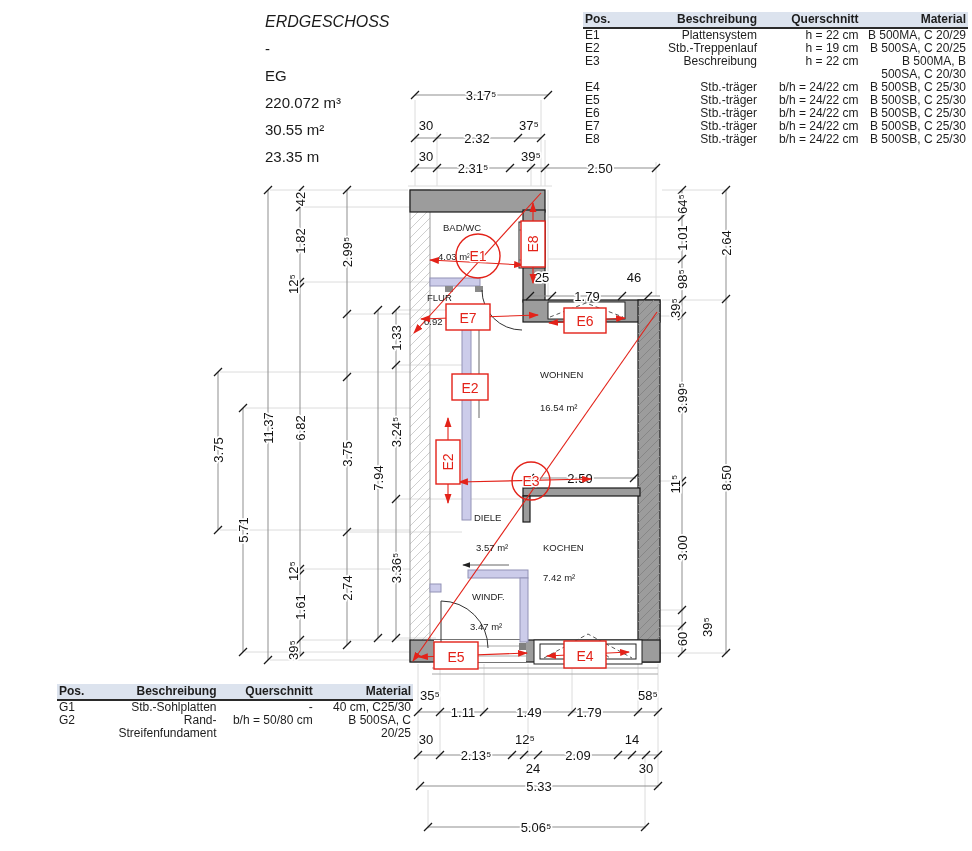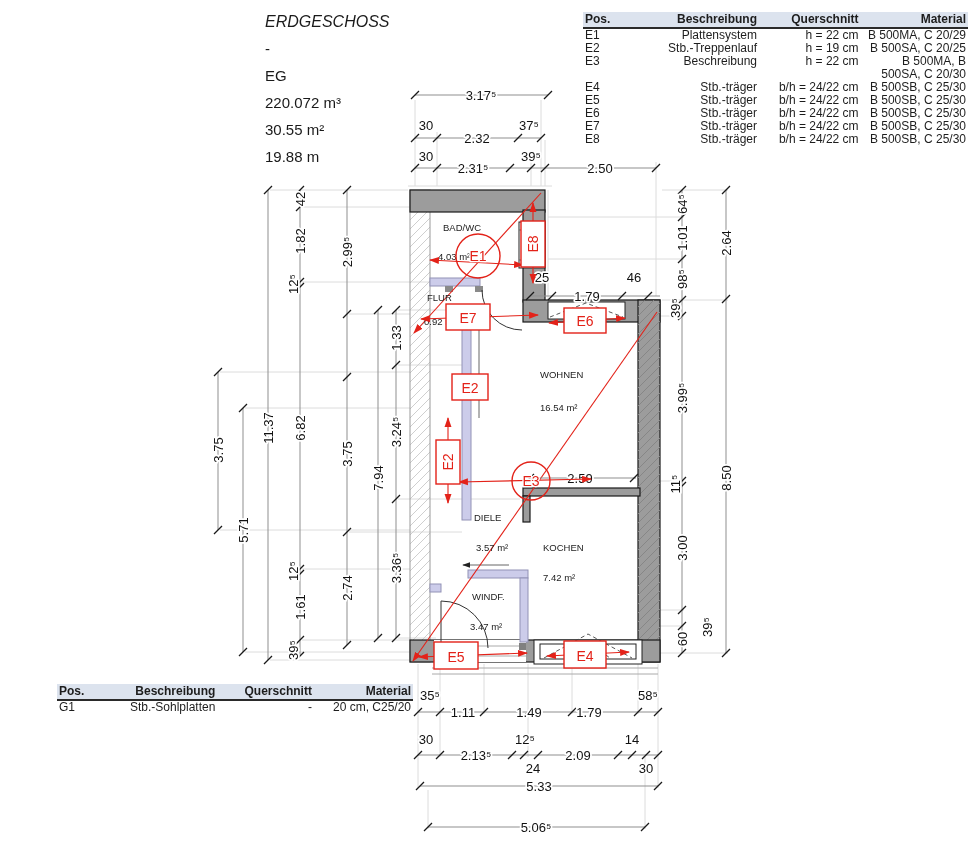--- a/index.html
+++ b/index.html
@@ -42,21 +42,21 @@
 </style>
 </head>
 <body>
 
 <div class="titleblock">
   <div class="t1">ERDGESCHOSS</div>
   <div>-</div>
   <div>EG</div>
   <div>220.072 m³</div>
   <div>30.55 m²</div>
-  <div>19.88 m</div>
+  <div>23.35 m</div>
 </div>
 
 <table class="spec etable">
   <thead>
     <tr>
       <th class="c-pos w-pos">Pos.</th>
       <th class="c-r w-b">Beschreibung</th>
       <th class="c-r w-q">Querschnitt</th>
       <th class="c-r w-m">Material</th>
     </tr>
@@ -120,21 +120,27 @@
       <th class="c-r w-b">Beschreibung</th>
       <th class="c-r w-q">Querschnitt</th>
       <th class="c-r w-m">Material</th>
     </tr>
   </thead>
   <tbody>
     <tr>
         <td class="c-pos">G1</td>
         <td class="c-r">Stb.-Sohlplatten</td>
         <td class="c-r">-</td>
-        <td class="c-r">20 cm, C25/20</td>
+        <td class="c-r">40 cm, C25/30</td>
+      </tr>
+    <tr>
+        <td class="c-pos">G2</td>
+        <td class="c-r">Rand-Streifenfundament</td>
+        <td class="c-r">b/h = 50/80 cm</td>
+        <td class="c-r">B 500SA, C 20/25</td>
       </tr>
   </tbody>
 </table>
 
 <svg width="972" height="851" viewBox="0 0 972 851">
   <defs>
     <pattern id="hl" width="9" height="9" patternUnits="userSpaceOnUse">
         <path d="M0 9 L9 0" stroke="#cfcfcf" stroke-width="1"></path>
       </pattern>
     <pattern id="hd" width="9" height="9" patternUnits="userSpaceOnUse">

